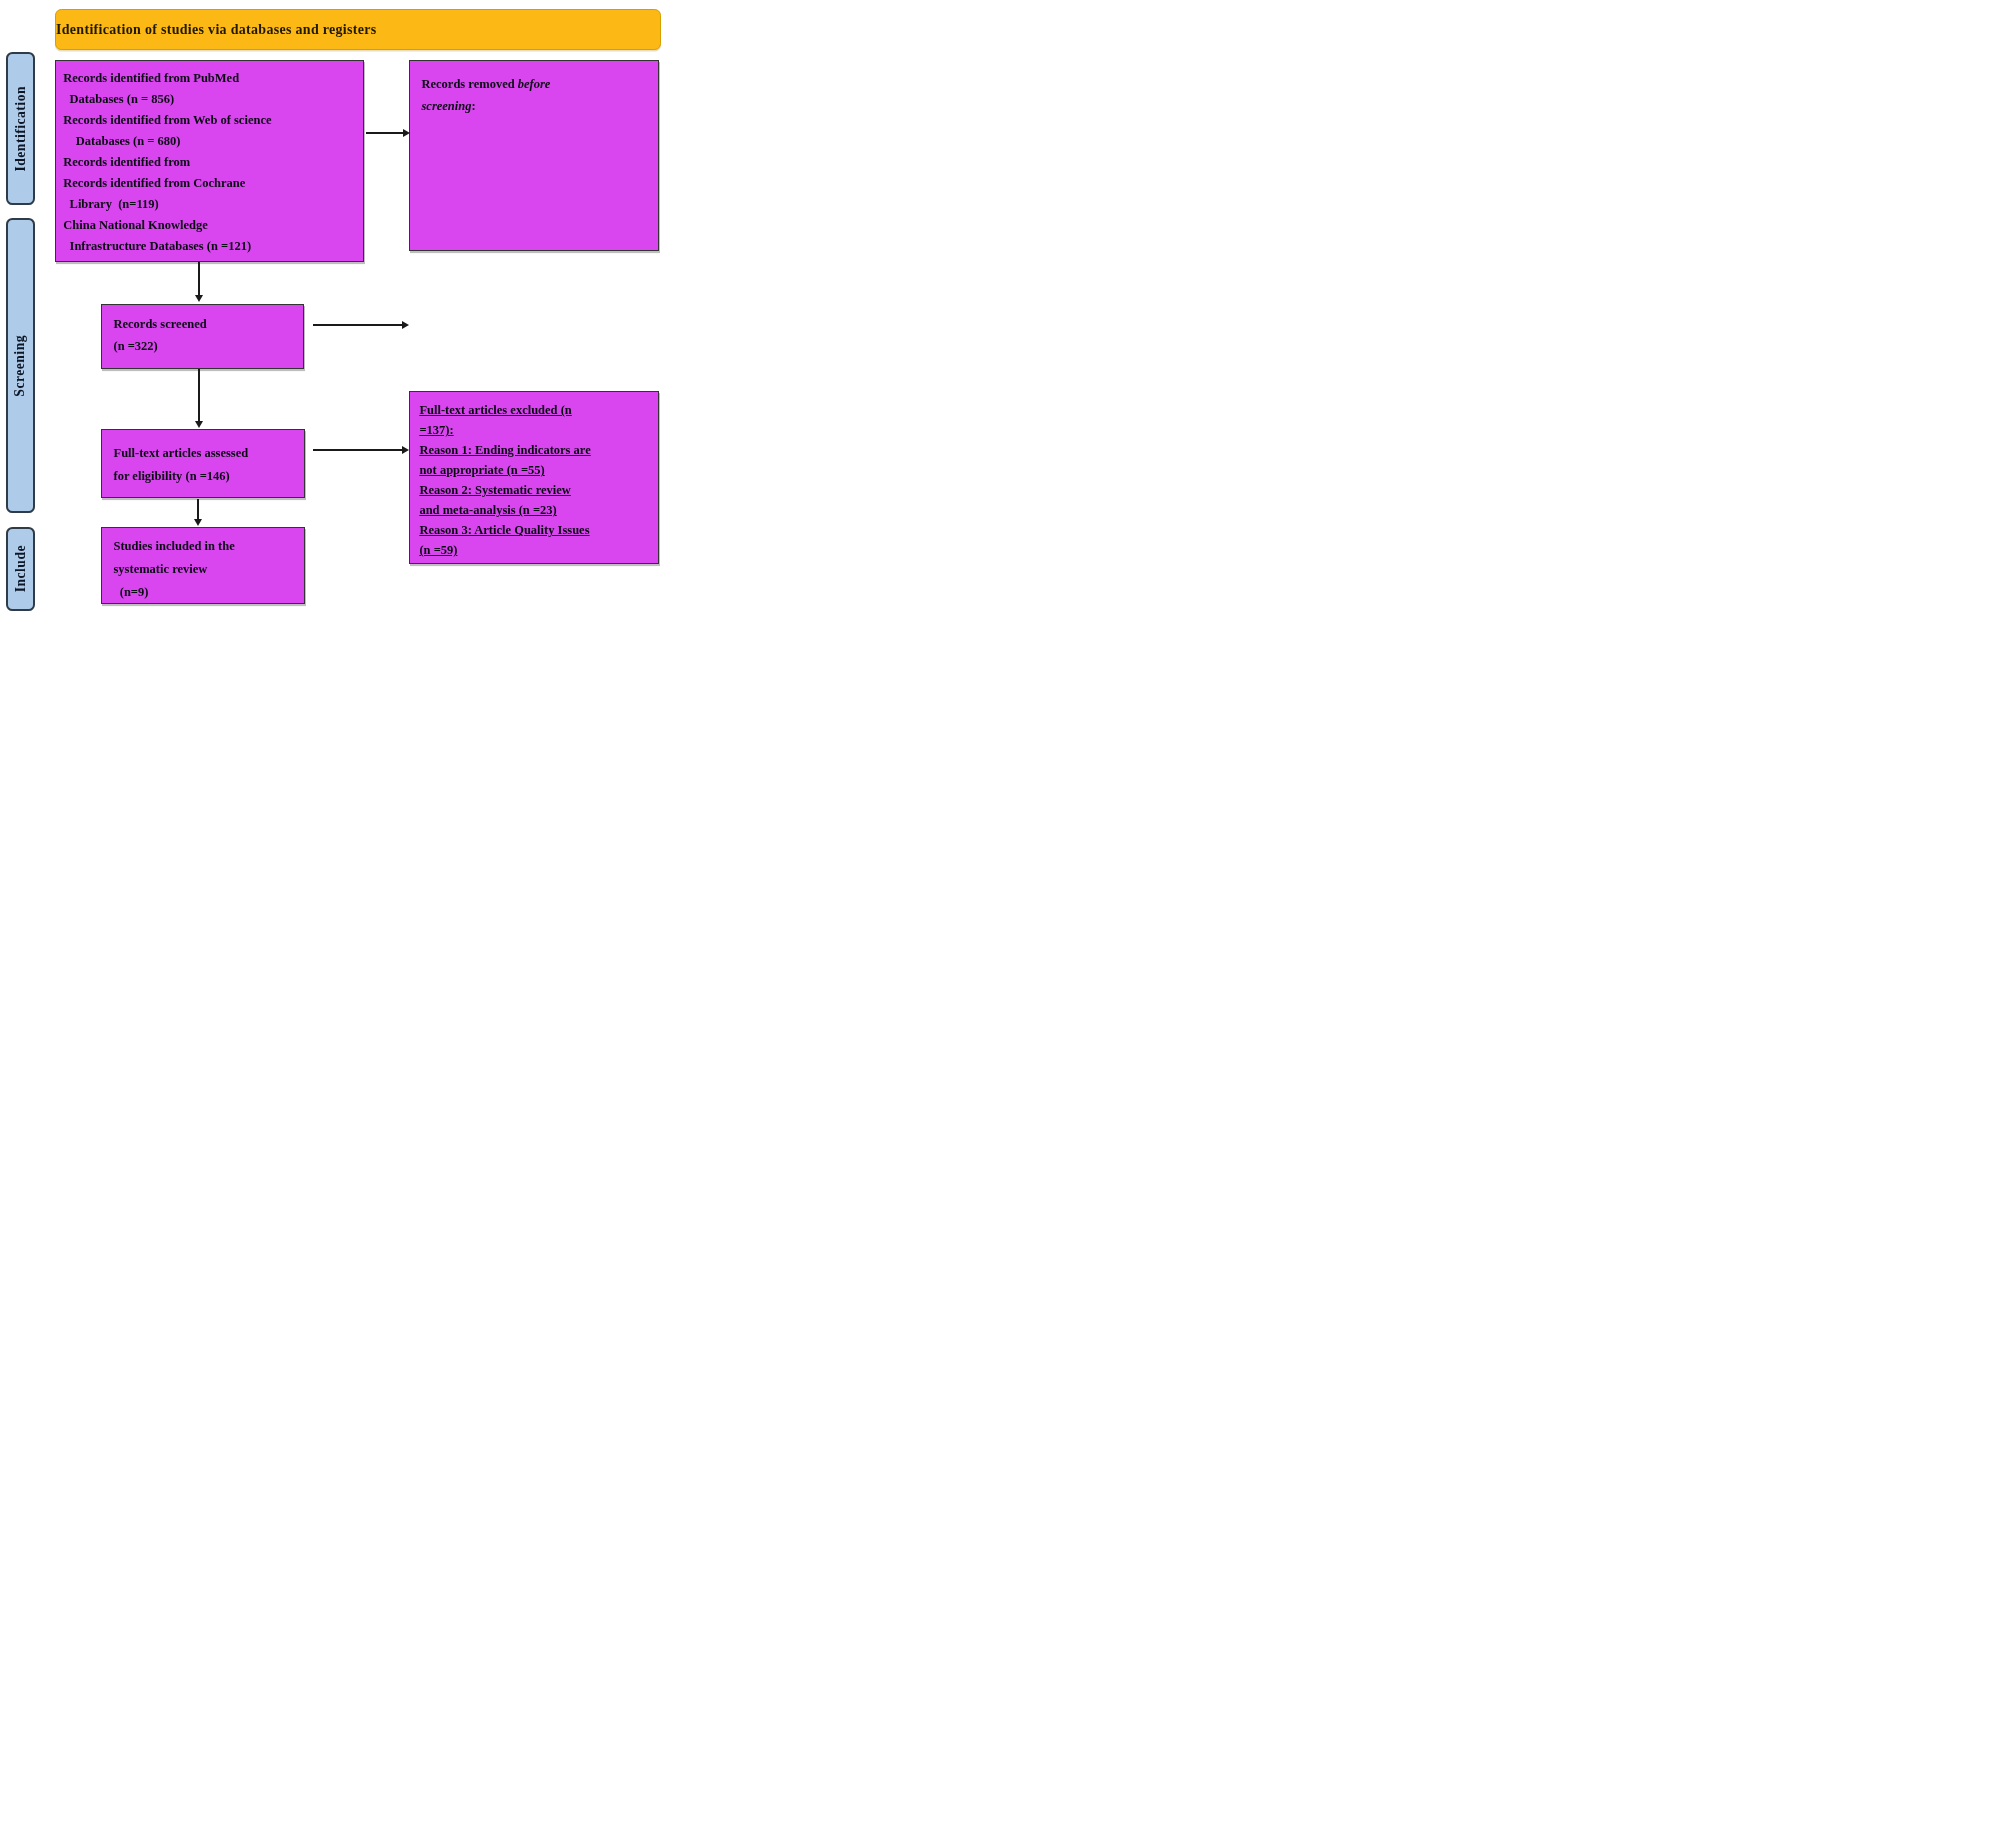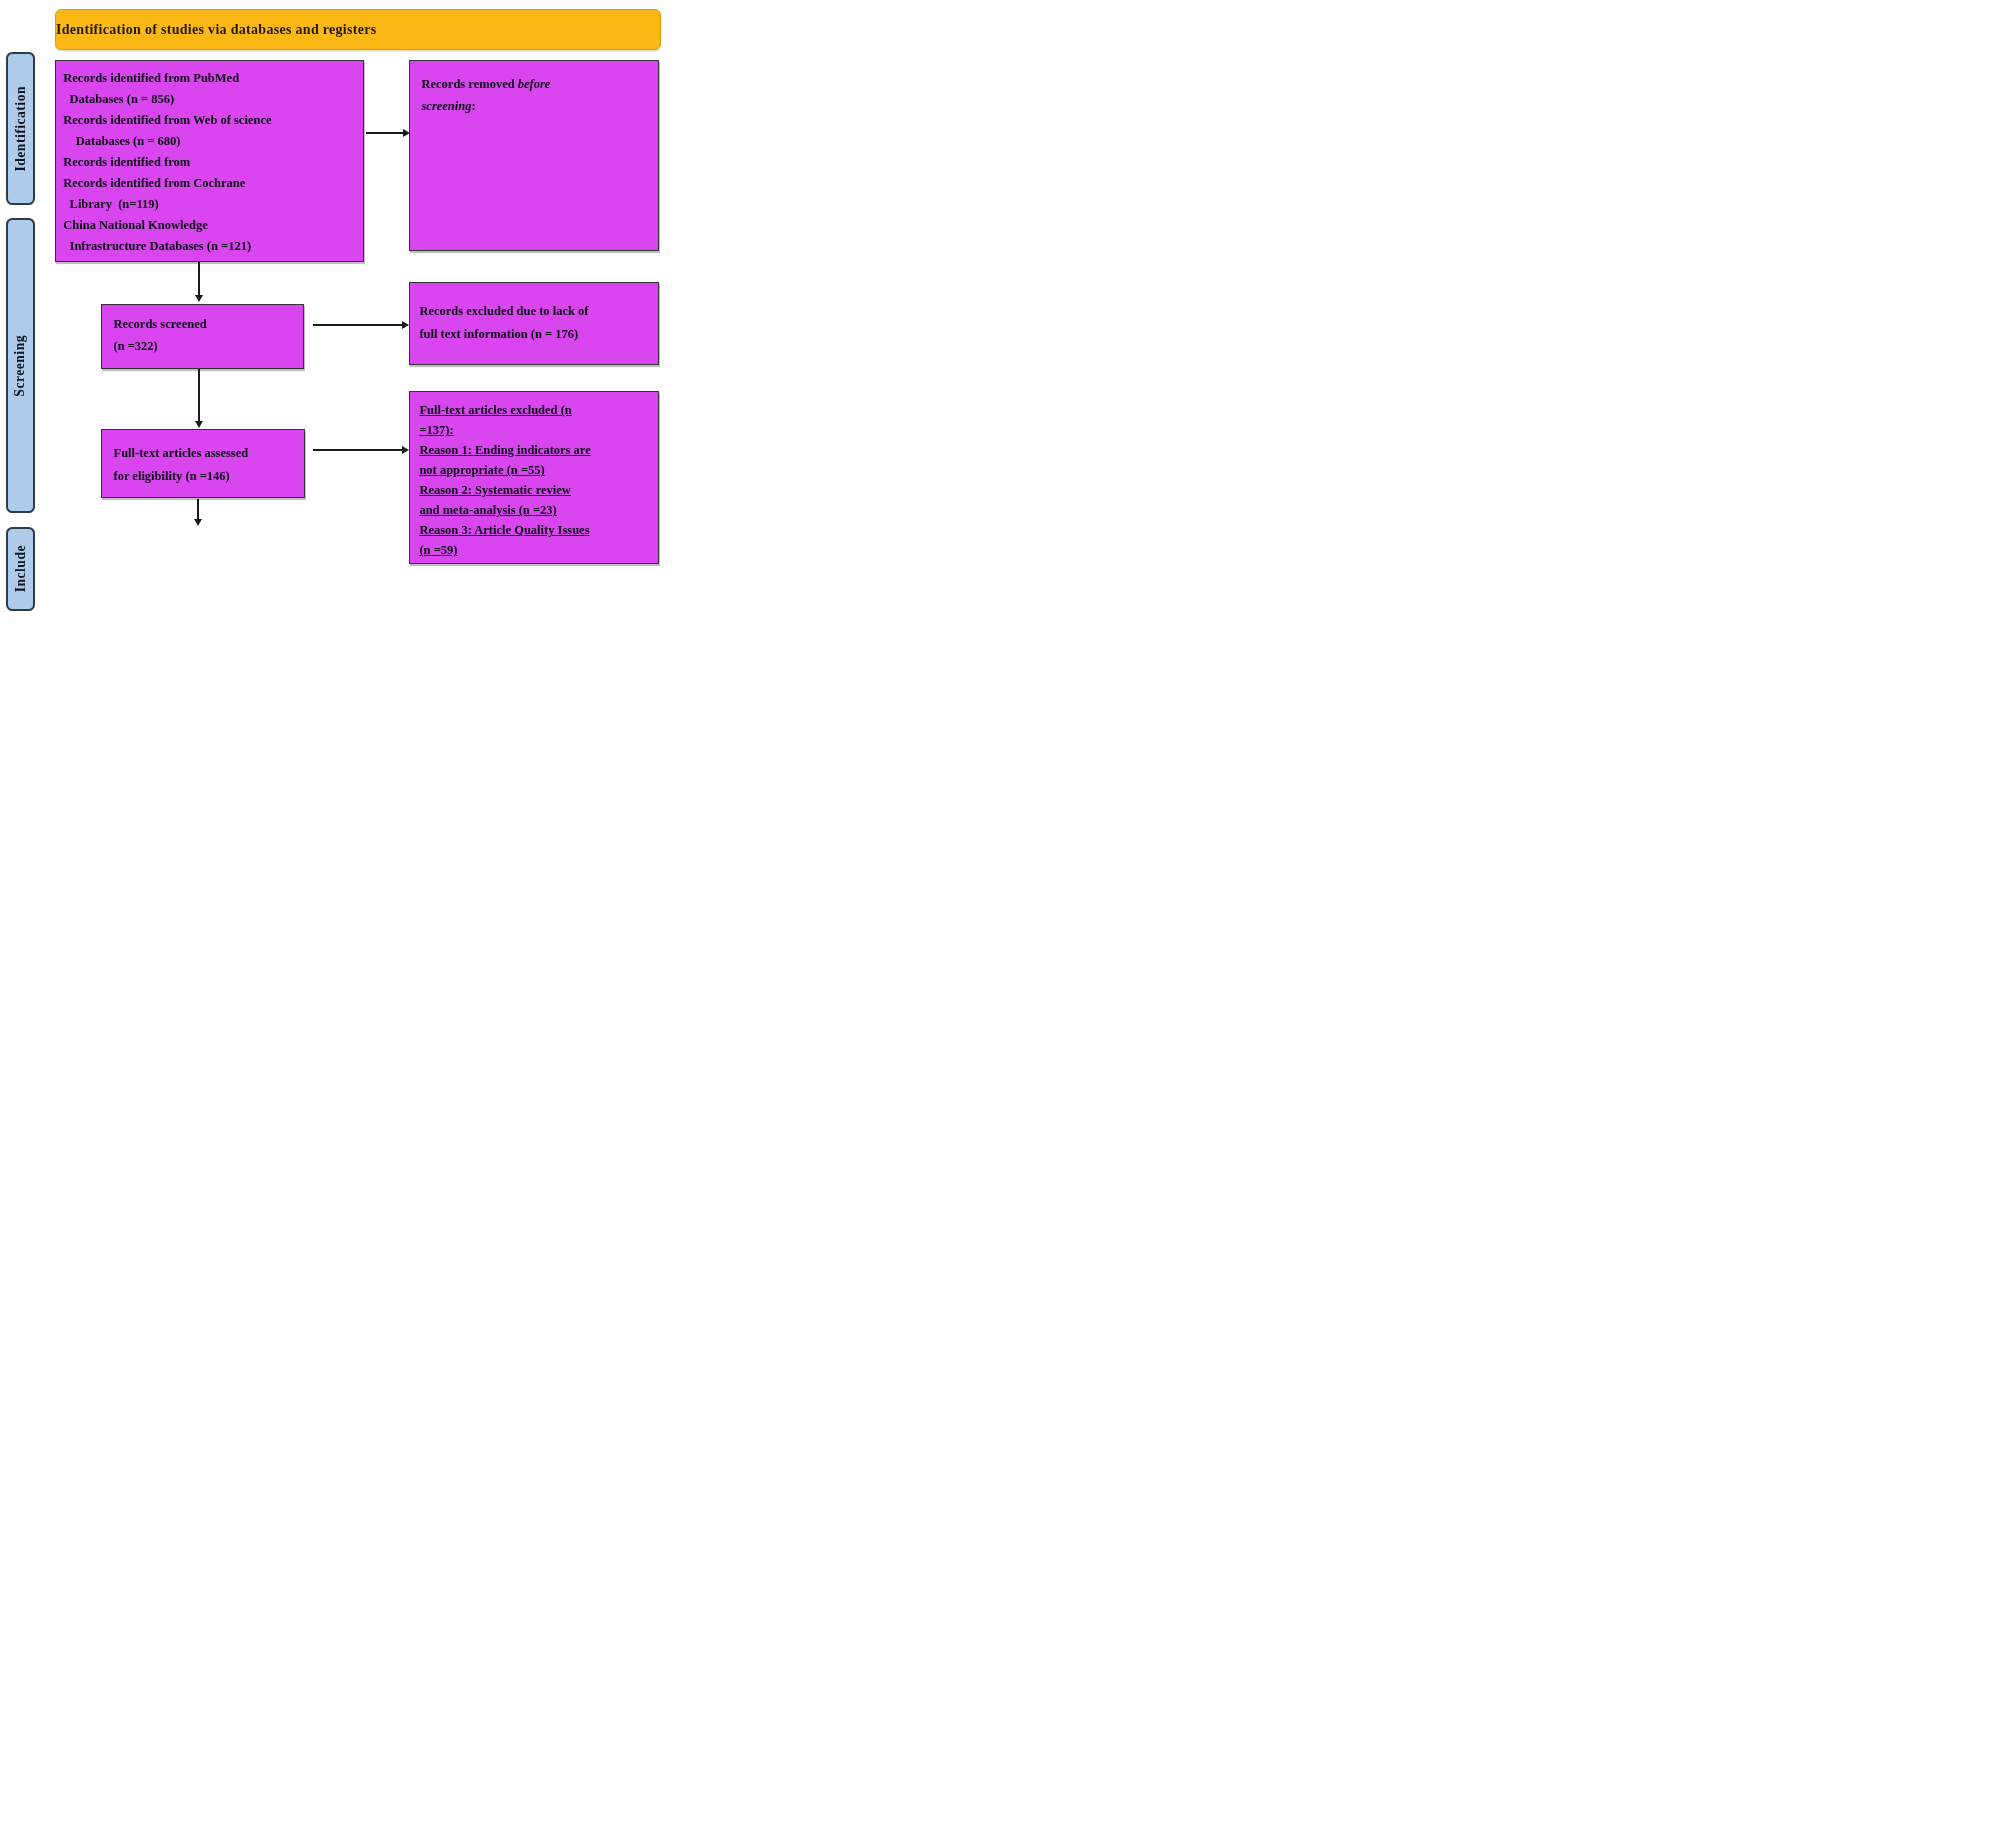--- a/index.html
+++ b/index.html
@@ -156,26 +156,20 @@
     <div class="line"><span class="it">screening</span><span>:</span></div>
   </div>
 
   <div class="fbox box-screened">
     <div>
         <div class="line">Records screened</div>
         <div class="line">(n =322)</div>
       </div>
   </div>
 
-  <div class="fbox box-excluded-lack">
-    <div>
-        <div class="line">Records excluded due to lack of</div>
-        <div class="line">full text information (n = 176)</div>
-      </div>
-  </div>
 
   <div class="fbox box-assessed">
     <div>
         <div class="line">Full-text articles assessed</div>
         <div class="line">for eligibility (n =146)</div>
       </div>
   </div>
 
   <div class="fbox box-excluded-full">
     <div>
@@ -183,20 +177,27 @@
         <div class="line">=137):</div>
         <div class="line">Reason 1: Ending indicators are</div>
         <div class="line">not appropriate (n =55)</div>
         <div class="line">Reason 2: Systematic review</div>
         <div class="line">and meta-analysis (n =23)</div>
         <div class="line">Reason 3: Article Quality Issues</div>
         <div class="line">(n =59)</div>
       </div>
   </div>
 
+  <div class="fbox box-included">
+    <div>
+        <div class="line">Studies included in the</div>
+        <div class="line">systematic review</div>
+        <div class="line">  (n=9)</div>
+      </div>
+  </div>
 
   <div class="arrow-h arrow-identified-removed"></div>
   <div class="arrow-h arrow-screened-excluded"></div>
   <div class="arrow-h arrow-assessed-excluded"></div>
   <div class="arrow-v arrow-identified-screened"></div>
   <div class="arrow-v arrow-screened-assessed"></div>
   <div class="arrow-v arrow-assessed-included"></div>
 
 </div>
 

